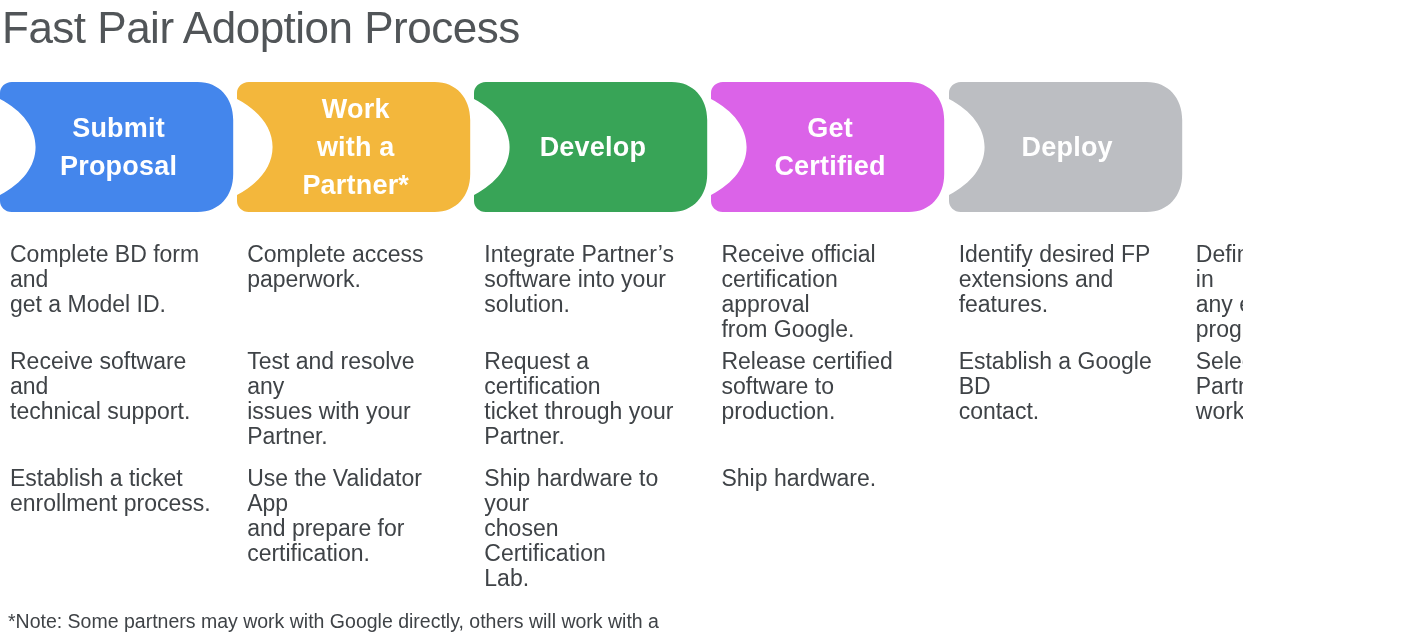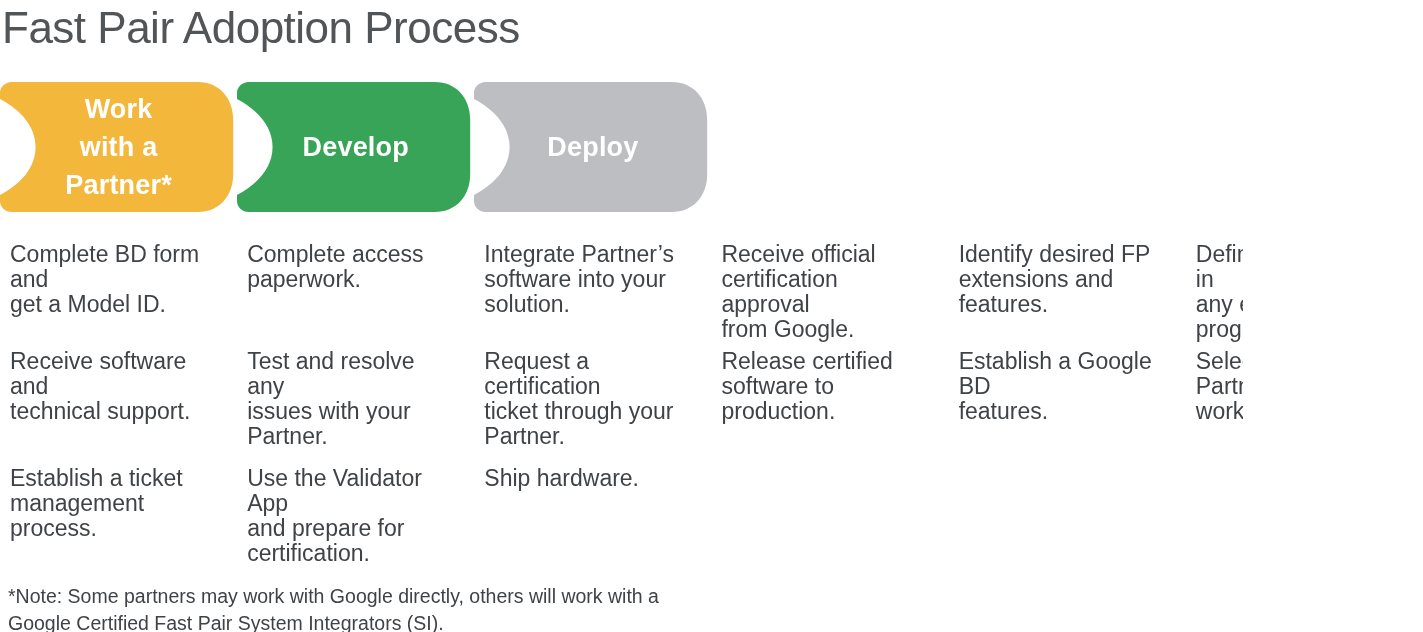--- a/index.html
+++ b/index.html
@@ -67,31 +67,45 @@
 </head>
 <body>
 
 <div class="canvas">
 
   <h1 class="title">Fast Pair Adoption Process</h1>
 
   <div class="stages-row">
     <div class="stage">
       <svg viewBox="0 0 240 130" preserveAspectRatio="none" aria-hidden="true">
+        <path d="M 12 0 L 200 0 C 222 0 236 16 236 38 L 236 92 C 236 114 222 130 200 130 L 12 130 C 5 130 0 125 0 119 L 0 113 C 23 101 36 84 36 65 C 36 46 23 29 0 17 L 0 11 C 0 5 5 0 12 0 Z" fill="#4486EC"></path>
+      </svg>
+      <div class="stage-label">Submit
+Proposal</div>
+    </div>
+    <div class="stage">
+      <svg viewBox="0 0 240 130" preserveAspectRatio="none" aria-hidden="true">
         <path d="M 12 0 L 200 0 C 222 0 236 16 236 38 L 236 92 C 236 114 222 130 200 130 L 12 130 C 5 130 0 125 0 119 L 0 113 C 23 101 36 84 36 65 C 36 46 23 29 0 17 L 0 11 C 0 5 5 0 12 0 Z" fill="#F3B73C"></path>
       </svg>
       <div class="stage-label">Work
 with a
 Partner*</div>
     </div>
     <div class="stage">
       <svg viewBox="0 0 240 130" preserveAspectRatio="none" aria-hidden="true">
         <path d="M 12 0 L 200 0 C 222 0 236 16 236 38 L 236 92 C 236 114 222 130 200 130 L 12 130 C 5 130 0 125 0 119 L 0 113 C 23 101 36 84 36 65 C 36 46 23 29 0 17 L 0 11 C 0 5 5 0 12 0 Z" fill="#38A457"></path>
       </svg>
       <div class="stage-label">Develop</div>
+    </div>
+    <div class="stage">
+      <svg viewBox="0 0 240 130" preserveAspectRatio="none" aria-hidden="true">
+        <path d="M 12 0 L 200 0 C 222 0 236 16 236 38 L 236 92 C 236 114 222 130 200 130 L 12 130 C 5 130 0 125 0 119 L 0 113 C 23 101 36 84 36 65 C 36 46 23 29 0 17 L 0 11 C 0 5 5 0 12 0 Z" fill="#DB63E8"></path>
+      </svg>
+      <div class="stage-label">Get
+Certified</div>
     </div>
     <div class="stage">
       <svg viewBox="0 0 240 130" preserveAspectRatio="none" aria-hidden="true">
         <path d="M 12 0 L 200 0 C 222 0 236 16 236 38 L 236 92 C 236 114 222 130 200 130 L 12 130 C 5 130 0 125 0 119 L 0 113 C 23 101 36 84 36 65 C 36 46 23 29 0 17 L 0 11 C 0 5 5 0 12 0 Z" fill="#BCBEC2"></path>
       </svg>
       <div class="stage-label">Deploy</div>
     </div>
   </div>
 
   <div class="desc-grid">
@@ -118,27 +132,30 @@
 issues with your
 Partner.</div>
     <div class="desc-cell">Request a certification
 ticket through your
 Partner.</div>
     <div class="desc-cell">Release certified
 software to
 production.</div>
 
     <div class="desc-cell">Establish a Google BD
-features.</div>
+contact.</div>
     <div class="desc-cell">Select an SI Partner to
 work with.</div>
     <div class="desc-cell">Establish a ticket
-management process.</div>
+enrollment process.</div>
     <div class="desc-cell">Use the Validator App
 and prepare for
 certification.</div>
+    <div class="desc-cell">Ship hardware to your
+chosen Certification
+Lab.</div>
     <div class="desc-cell">Ship hardware.</div>
   </div>
 
   <div class="footnote">*Note: Some partners may work with Google directly, others will work with a
 Google Certified Fast Pair System Integrators (SI).</div>
 
 </div>
 
 </body></html>

